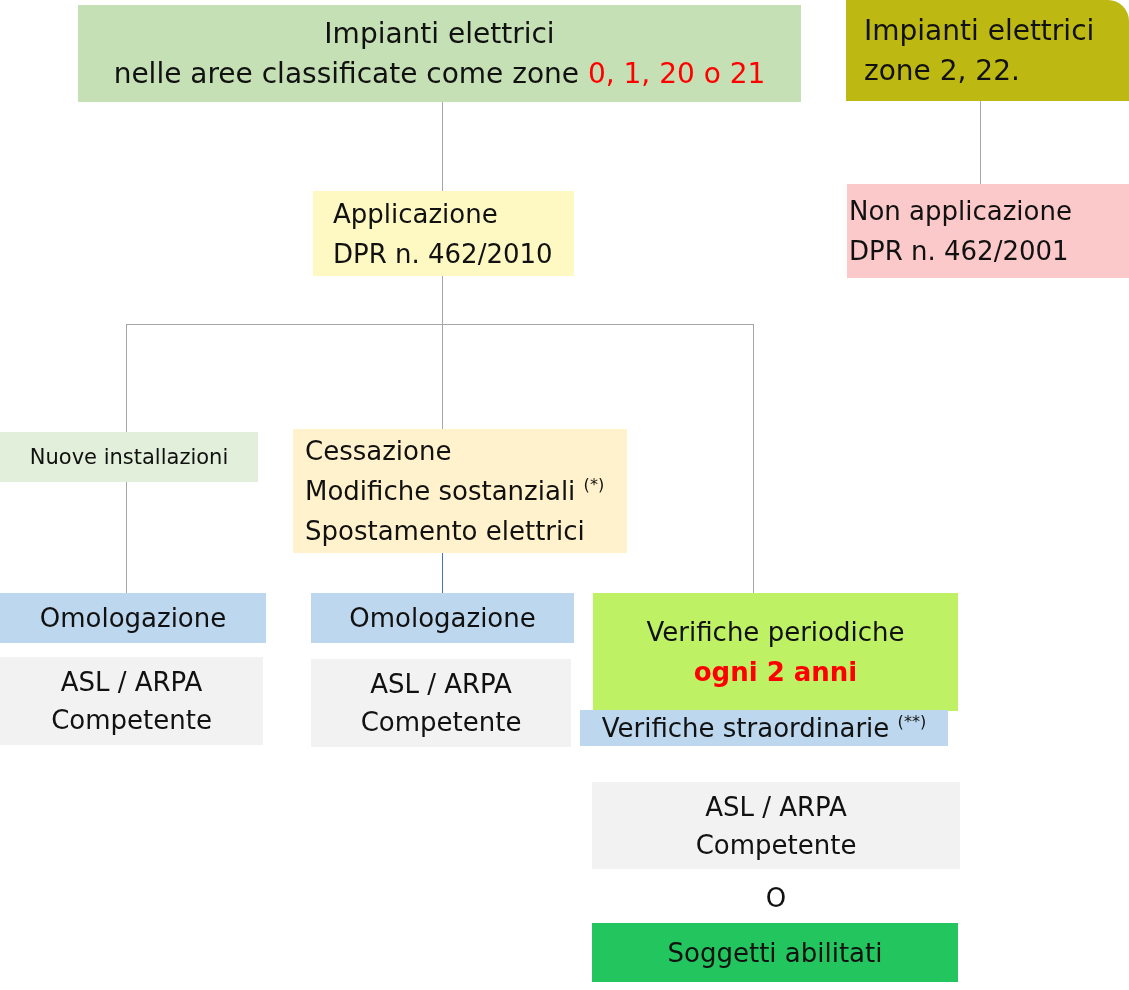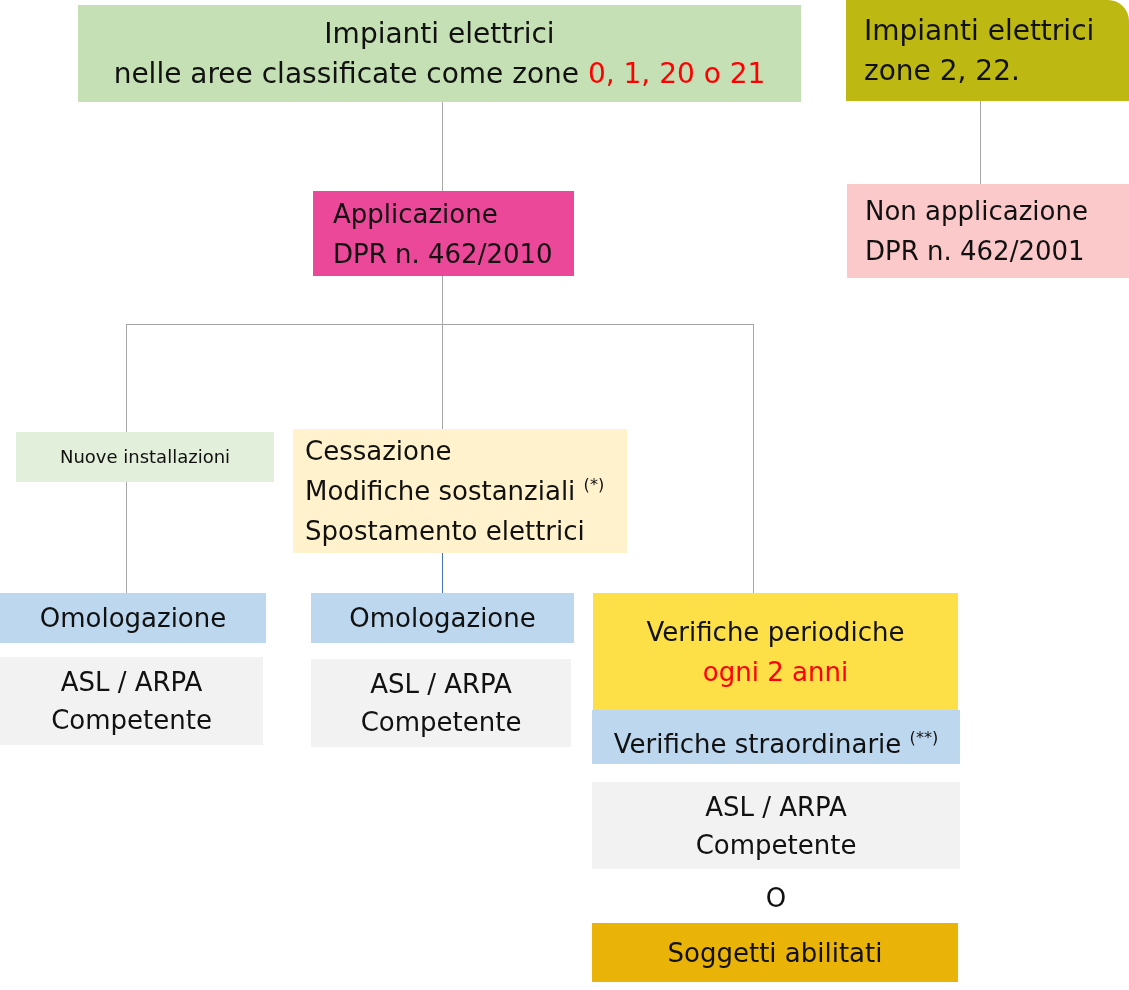--- a/index.html
+++ b/index.html
@@ -46,77 +46,77 @@
     <div class="nowrap">
       <span>nelle aree classificate come zone </span><span style="color:#ff0000;text-align:center;">0, 1, 20 o 21</span>
     </div>
   </div>
 
   <div class="node left" style="left:846px;top:0px;width:283px;height:101px;background:#bdb912;font-size:28px;padding-left:18px;">
     <div class="nowrap">Impianti elettrici</div>
     <div class="nowrap">zone 2, 22.</div>
   </div>
 
-  <div class="node left" style="left:313px;top:191px;width:261px;height:85px;background:#ec4899;padding-left:20px;">
+  <div class="node left" style="left:313px;top:191px;width:261px;height:85px;background:#fef9c3;padding-left:20px;">
     <div class="nowrap">Applicazione</div>
     <div class="nowrap">DPR n. 462/2010</div>
   </div>
 
-  <div class="node left" style="left:847px;top:184px;width:282px;height:94px;background:#fbc9c9;padding-left:18px;">
+  <div class="node left" style="left:847px;top:184px;width:282px;height:94px;background:#fbc9c9;padding-left:2px;">
     <div class="nowrap">Non applicazione</div>
     <div class="nowrap">DPR n. 462/2001</div>
   </div>
 
-  <div class="node center" style="left:16px;top:432px;width:258px;height:50px;background:#e2efda;font-size:18px;">
+  <div class="node center" style="left:0px;top:432px;width:258px;height:50px;background:#e2efda;font-size:21px;">
     <div class="nowrap">Nuove installazioni</div>
   </div>
 
   <div class="node left" style="left:293px;top:429px;width:334px;height:124px;background:#fff2cc;padding-left:12px;">
     <div class="nowrap">Cessazione</div>
     <div class="nowrap">
       <span>Modifiche sostanziali </span><sup>(*)</sup>
     </div>
     <div class="nowrap">Spostamento elettrici</div>
   </div>
 
   <div class="node center" style="left:0px;top:593px;width:266px;height:50px;background:#bdd7ee;">
     <div class="nowrap">Omologazione</div>
   </div>
 
   <div class="node center" style="left:311px;top:593px;width:263px;height:50px;background:#bdd7ee;">
     <div class="nowrap">Omologazione</div>
   </div>
 
-  <div class="node center" style="left:593px;top:593px;width:365px;height:118px;background:#fde047;">
+  <div class="node center" style="left:593px;top:593px;width:365px;height:118px;background:#bef264;">
     <div class="nowrap">Verifiche periodiche</div>
-    <div class="nowrap" style="color:#ff0000;">ogni 2 anni</div>
+    <div class="nowrap" style="color:#ff0000;font-weight:bold;">ogni 2 anni</div>
   </div>
 
   <div class="node center" style="left:0px;top:657px;width:263px;height:88px;background:#f2f2f2;line-height:38px;">
     <div class="nowrap">ASL / ARPA</div>
     <div class="nowrap">Competente</div>
   </div>
 
   <div class="node center" style="left:311px;top:659px;width:260px;height:88px;background:#f2f2f2;line-height:38px;">
     <div class="nowrap">ASL / ARPA</div>
     <div class="nowrap">Competente</div>
   </div>
 
-  <div class="node center" style="left:592px;top:710px;width:368px;height:54px;background:#bdd7ee;justify-content:flex-end;">
+  <div class="node center" style="left:580px;top:710px;width:368px;height:36px;background:#bdd7ee;">
     <div class="nowrap">
       <span>Verifiche straordinarie </span><sup>(**)</sup>
     </div>
   </div>
 
   <div class="node center" style="left:592px;top:782px;width:368px;height:87px;background:#f2f2f2;line-height:38px;">
     <div class="nowrap">ASL / ARPA</div>
     <div class="nowrap">Competente</div>
   </div>
 
   <div class="node center" style="left:592px;top:877px;width:368px;height:42px;background:transparent;">
     <div class="nowrap">O</div>
   </div>
 
-  <div class="node center" style="left:592px;top:923px;width:366px;height:59px;background:#eab308;">
+  <div class="node center" style="left:592px;top:923px;width:366px;height:59px;background:#22c55e;">
     <div class="nowrap">Soggetti abilitati</div>
   </div>
 
 </div>
 
 </body></html>

